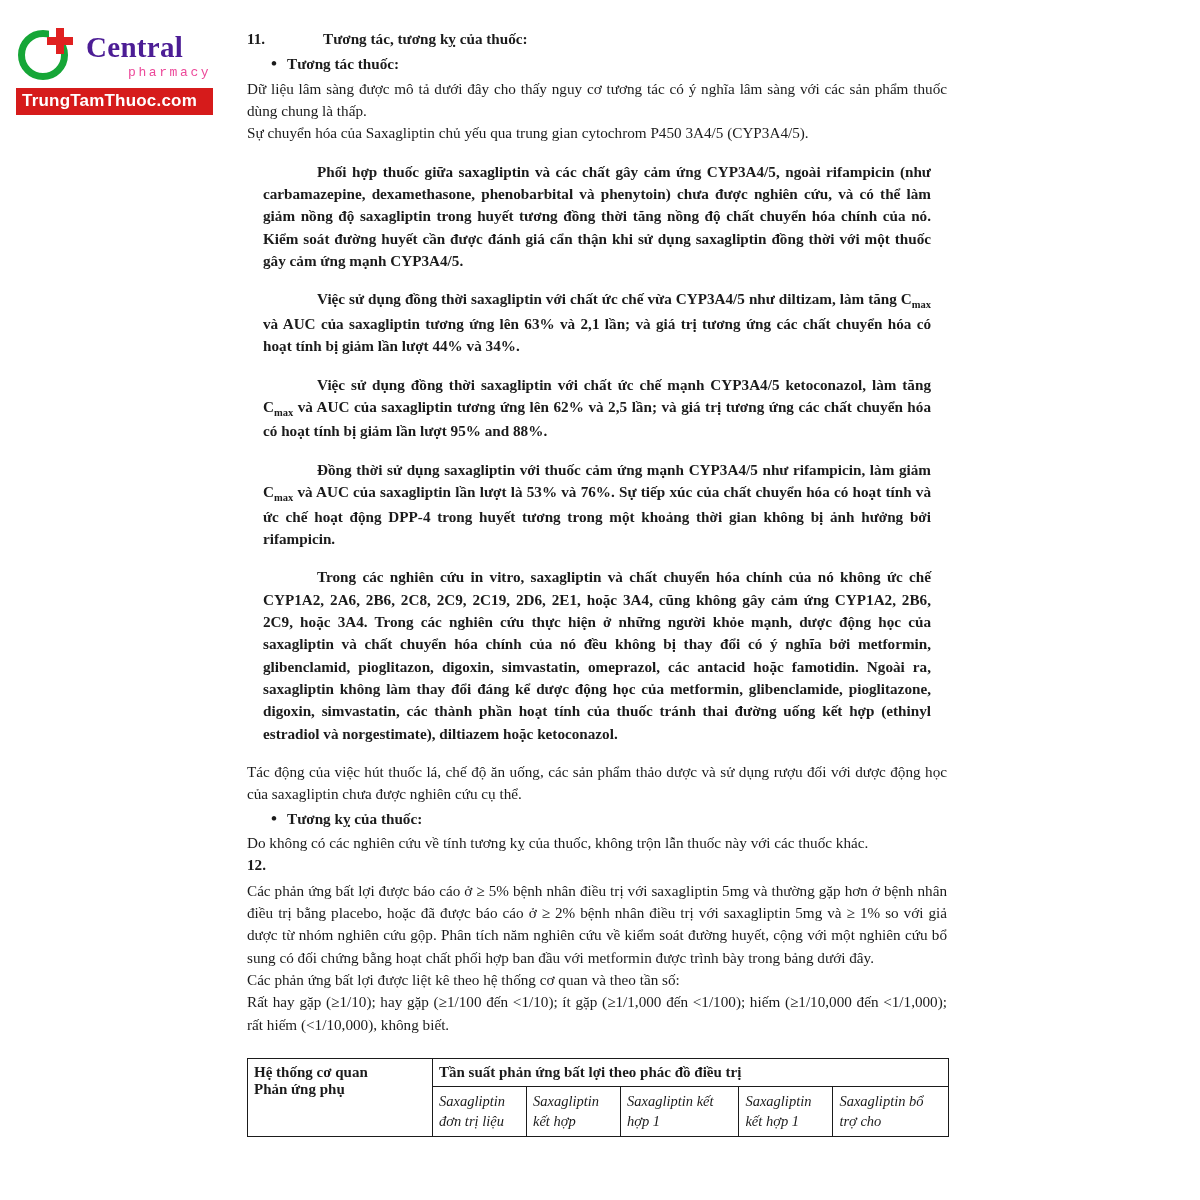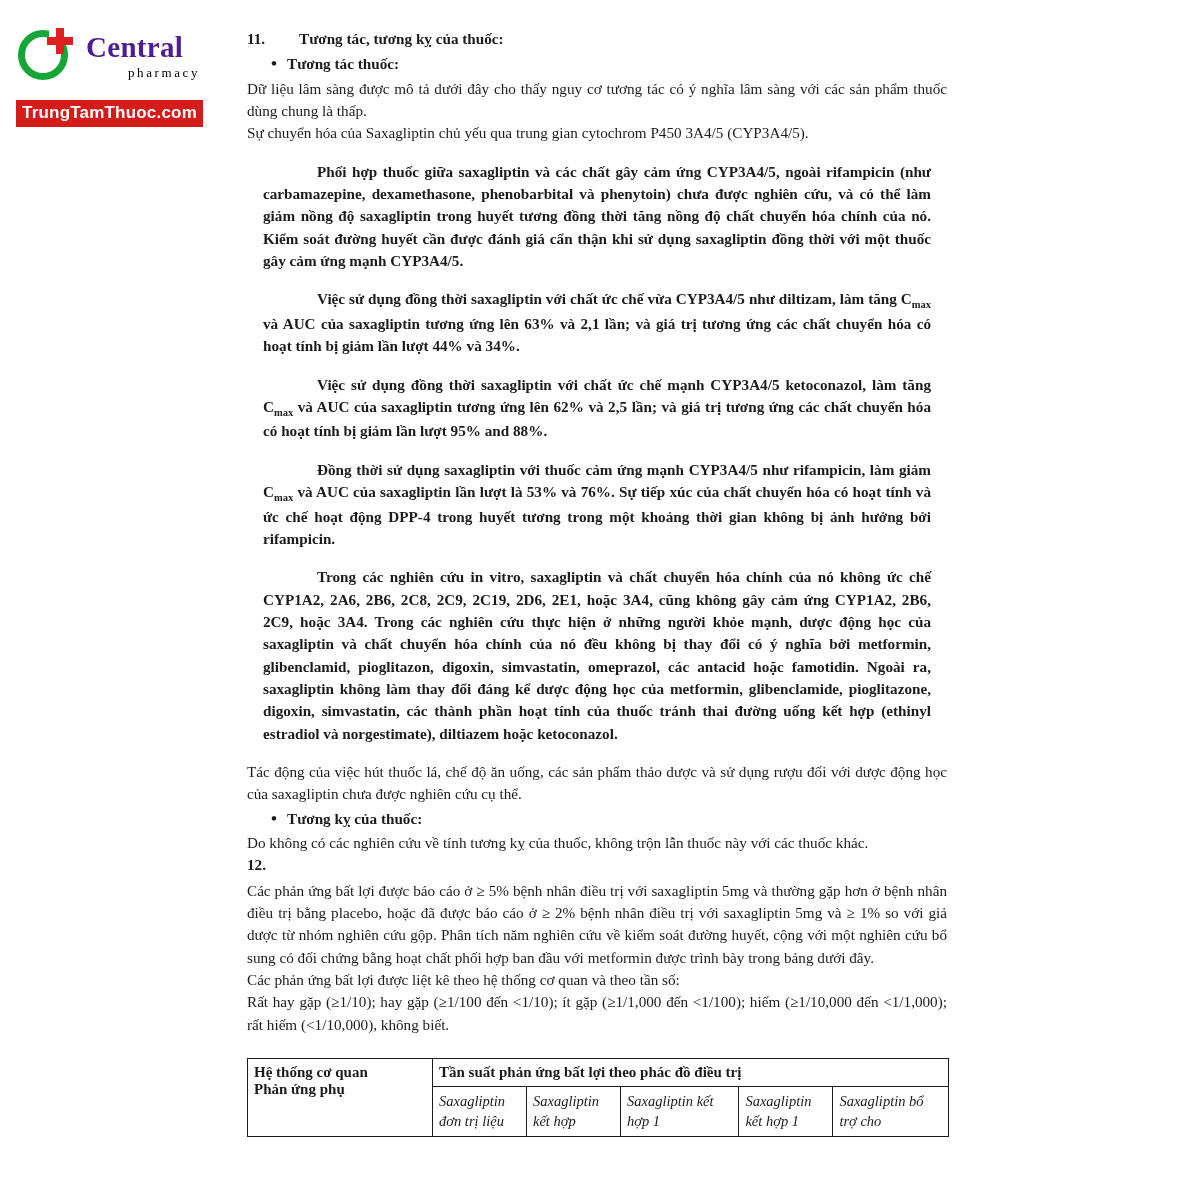--- a/index.html
+++ b/index.html
@@ -65,53 +65,54 @@
     line-height: 1;
   }
   .logo-title {
     font-family: Liberation Serif, serif;
     font-size: 29px;
     font-weight: bold;
     color: #4c1d95;
     letter-spacing: 0.3px;
   }
   .logo-sub {
-    font-family: Liberation Serif, serif;
+    font-family: Liberation Mono, monospace;
     font-size: 13px;
-    color: #000000;
+    color: #ec4899;
     letter-spacing: 2.6px;
     margin-top: 4px;
     margin-left: 42px;
   }
   .logo-banner {
-    margin-top: 14px;
+    margin-top: 2px;
     background: #d61b1b;
     color: #ffffff;
     font-family: "Liberation Sans", sans-serif;
     font-size: 17px;
     font-weight: bold;
-    padding: 3px 6px 4px 6px;
+    padding: 3px 16px 4px 6px;
     display: inline-block;
     letter-spacing: 0.2px;
   }
 
   
   #doc {
     position: absolute;
     left: 247px;
     top: 28px;
     width: 700px;
     font-size: 15.2px;
     line-height: 1.47;
     text-align: justify;
   }
   .sec-head {
     display: flex;
     align-items: flex-start;
     margin-bottom: 3px;
+    gap: 24px;
   }
   .sec-num {
     font-weight: bold;
     width: 52px;
     flex: 0 0 auto;
   }
   .sec-title {
     font-weight: bold;
   }
   .bullet-head {

